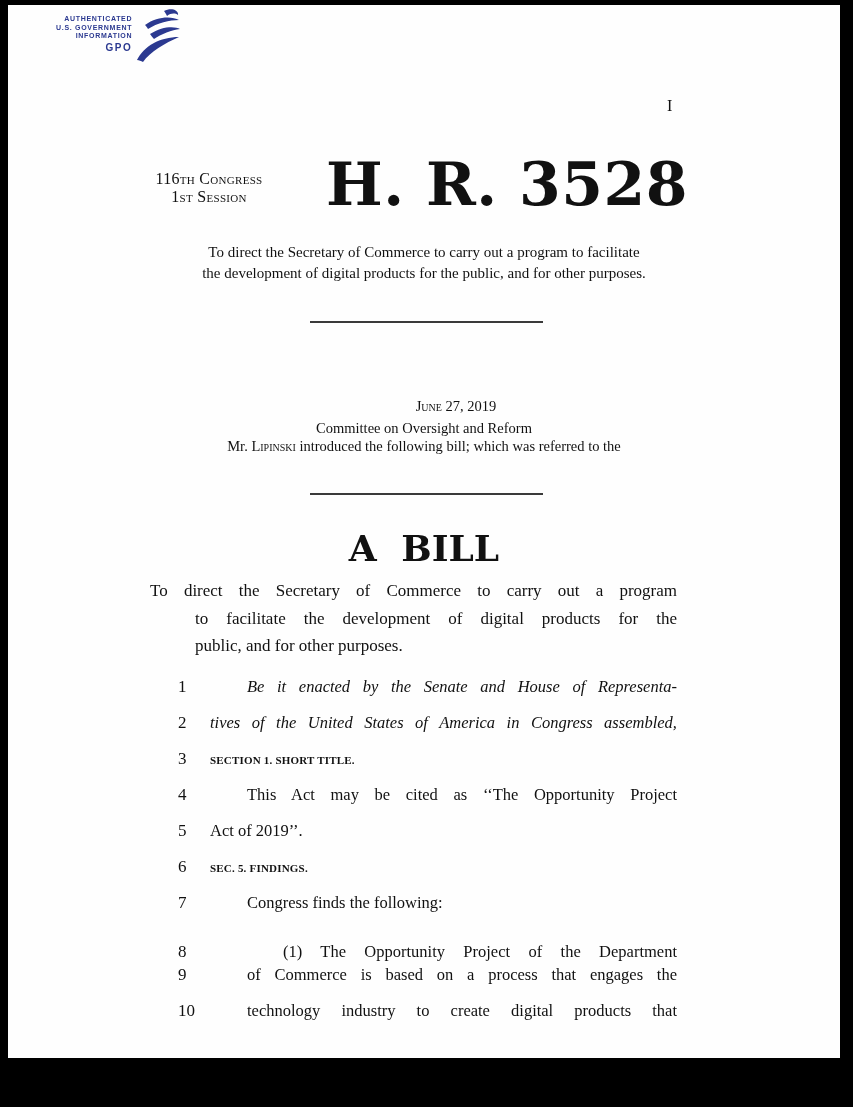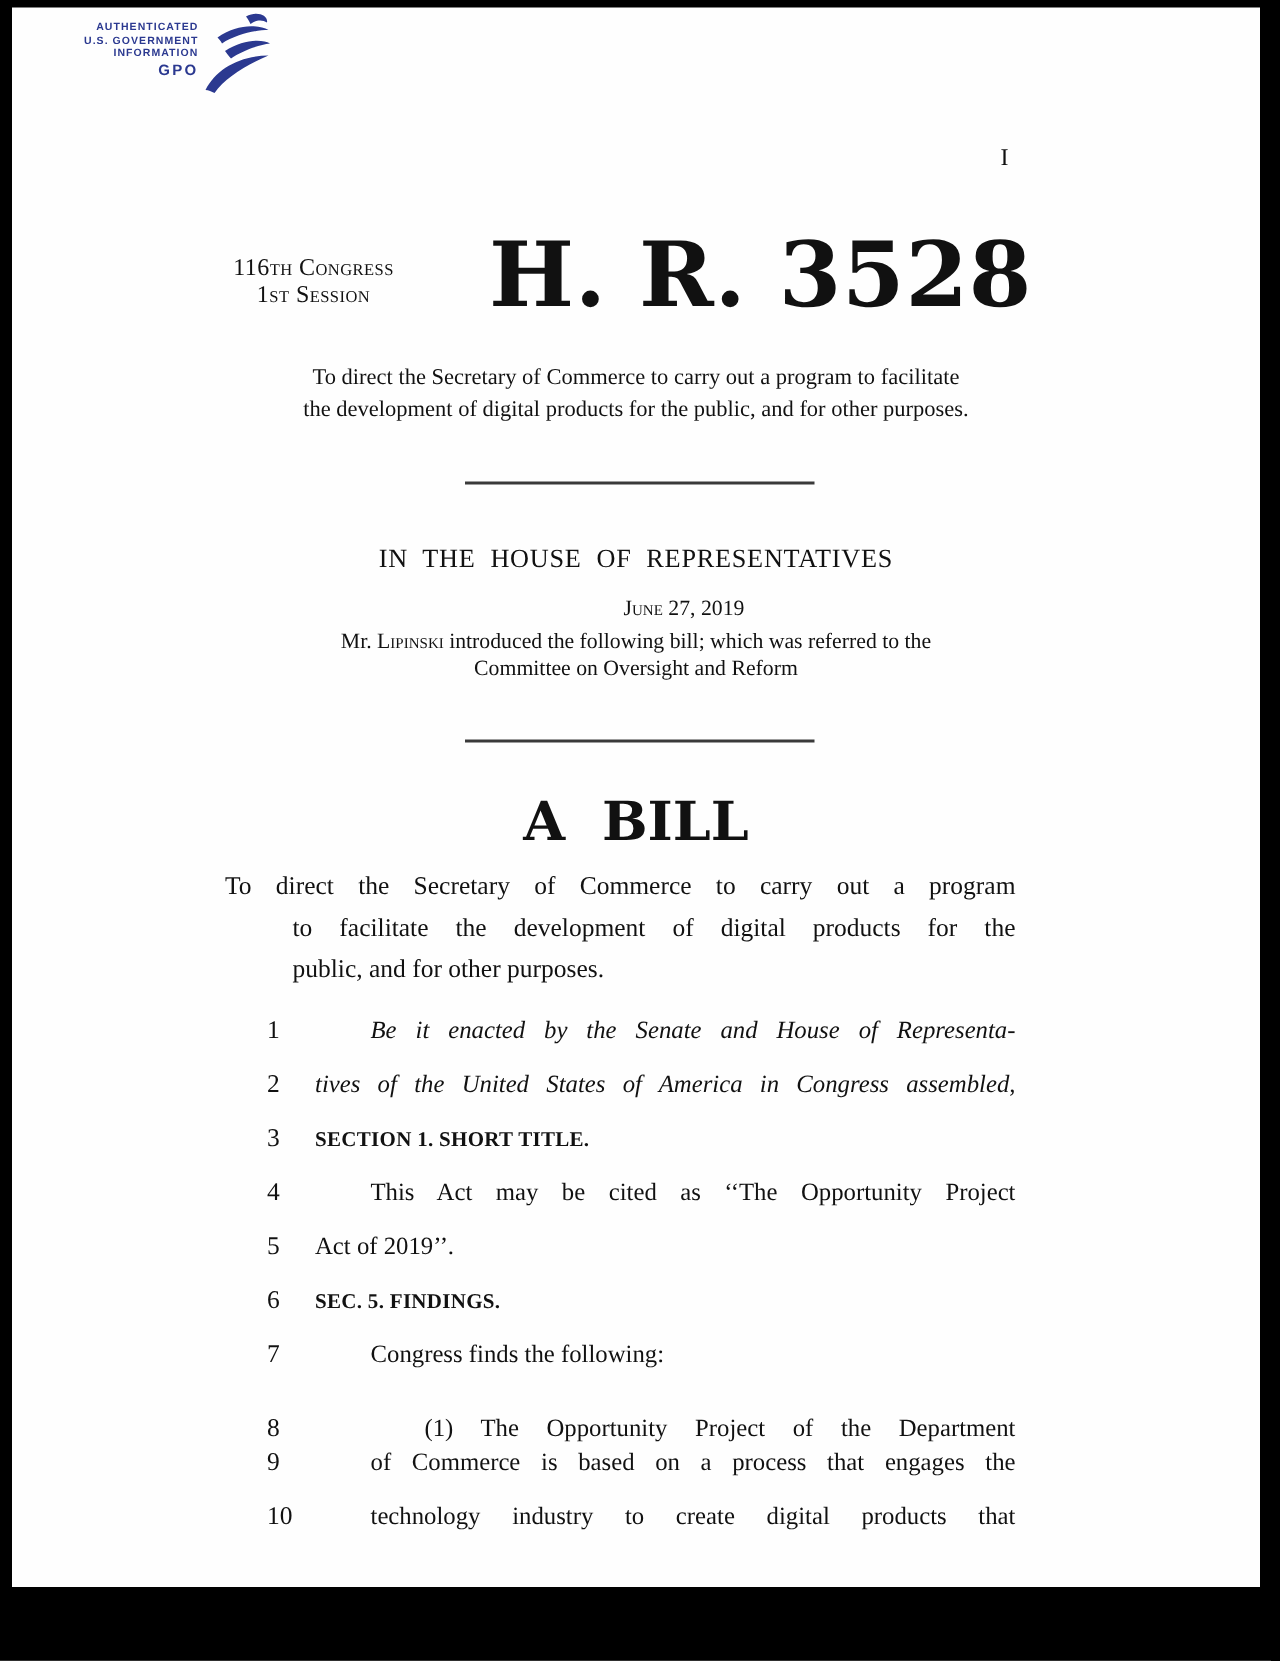--- a/index.html
+++ b/index.html
@@ -78,21 +78,21 @@
   }
   .pre-line.ind { padding-left:45px; }
 
   
   .bill-body { position:absolute; top:664px; left:170px; width:499px; }
   .body-row { display:flex; height:36px; align-items:baseline; }
   .line-num { width:32px; font-size:17px; line-height:36px; flex:none; }
   .line-text { width:467px; flex:none; font-size:16.5px; line-height:36px; overflow:hidden; white-space:nowrap; }
   .line-text.jt { white-space:normal; text-align:justify; text-align-last:justify; }
   .line-text.it { font-style:italic; }
-  .line-text.hd { font-weight:bold; font-size:14px; letter-spacing:0.2px; }
+  .line-text.hd { font-weight:bold; font-size:11px; letter-spacing:0.2px; }
   .line-text.ind1 { padding-left:37px; width:430px; }
   .line-text.ind2 { padding-left:73px; width:394px;margin-top:13px; }
 </style>
 </head>
 <body>
 
 <div class="canvas">
   <div class="page">
 
     <div class="gpo-logo">
@@ -120,25 +120,24 @@
     </div>
     <div class="bill-number">H. R. 3528</div>
 
     <div class="summary">
       <div>To direct the Secretary of Commerce to carry out a program to facilitate</div>
       <div>the development of digital products for the public, and for other purposes.</div>
     </div>
 
     <hr class="rule rule-1">
 
-    <div class="house-caption">IN THE HOUSE OF REPRESENTATIVES</div>
     <div class="intro-date">June 27, 2019</div>
     <div class="intro-action">
+      <div>Committee on Oversight and Reform</div>
       <div><span>Mr. </span><span class="sc">Lipinski</span><span> introduced the following bill; which was referred to the</span></div>
-      <div>Committee on Oversight and Reform</div>
     </div>
 
     <hr class="rule rule-2">
 
     <div class="bill-title">A BILL</div>
 
     <div class="preamble">
         <div class="pre-line jt" style="text-align: justify; text-align-last: justify;">To direct the Secretary of Commerce to carry out a program</div>
         <div class="pre-line ind jt" style="text-align: justify; text-align-last: justify;">to facilitate the development of digital products for the</div>
         <div class="pre-line ind">public, and for other purposes.</div>

